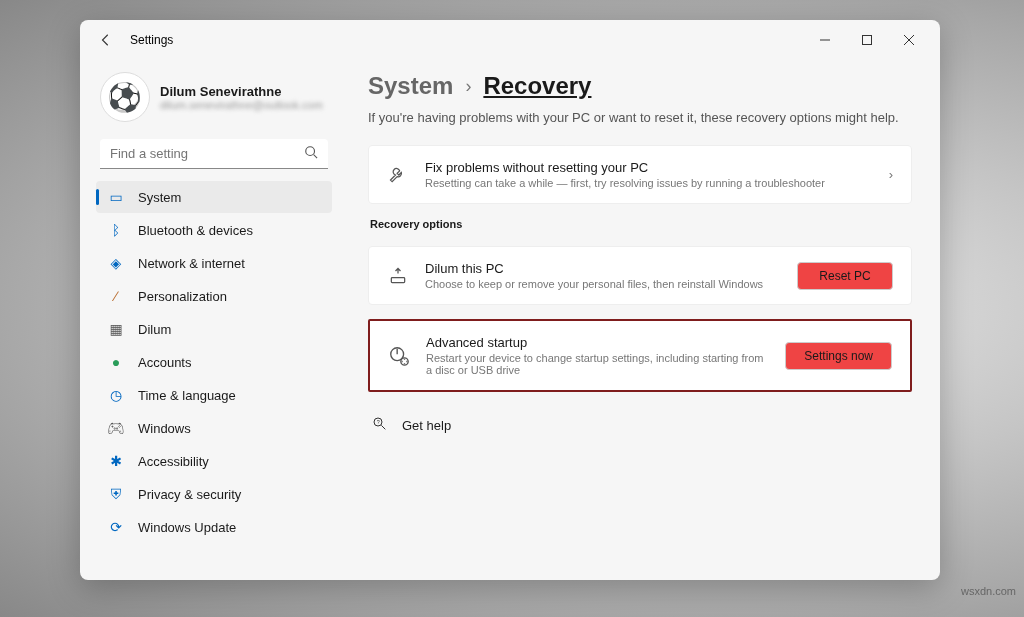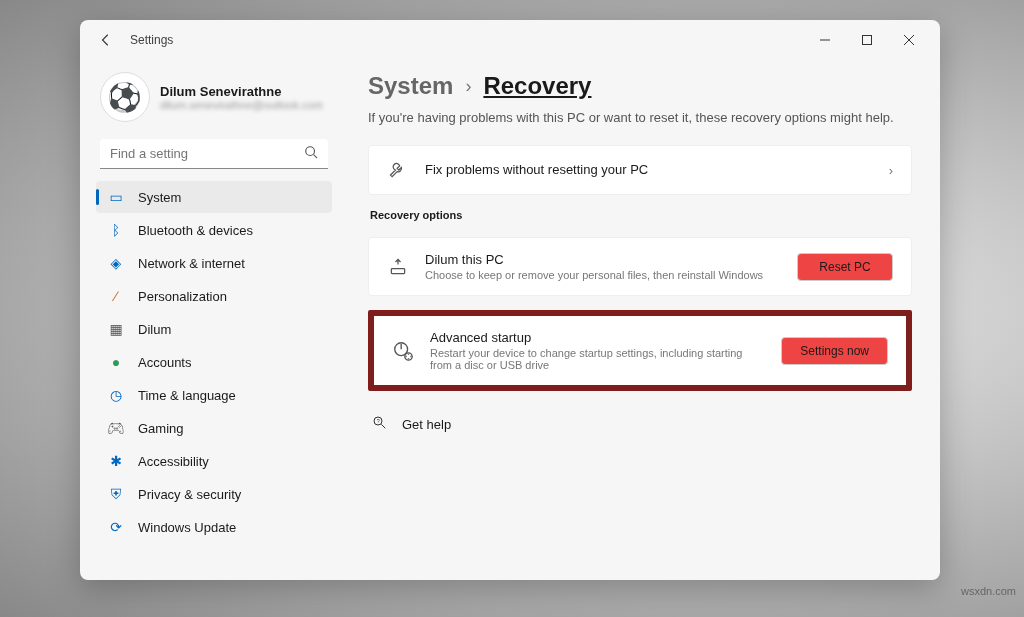--- a/index.html
+++ b/index.html
@@ -39,21 +39,21 @@
     display: flex;
     align-items: center;
     padding: 0 10px;
   }
   .back-btn {
     width: 32px; height: 32px;
     display: flex; align-items: center; justify-content: center;
     cursor: pointer;
     border-radius: 4px;
   }
-  .titlebar-title { font-size: 12px; margin-left: 8px; color: #404040; }
+  .titlebar-title { font-size: 12px; margin-left: 8px; color: #000000; }
   .win-controls { margin-left: auto; display: flex; }
   .win-btn { width: 42px; height: 28px; display:flex; align-items:center; justify-content:center; cursor:pointer; }
   .body { display: flex; flex: 1; overflow: hidden; }
   .sidebar { width: 260px; padding: 4px 8px 8px 16px; display:flex; flex-direction:column; }
   .profile { display:flex; align-items:center; gap:10px; padding:8px 4px 16px 4px; }
   .avatar {
     width: 50px; height: 50px; border-radius: 50%; background:#fff;
     display:flex; align-items:center; justify-content:center; font-size:28px;
     border:1px solid #ddd;
   }
@@ -102,21 +102,21 @@
   .card-desc { font-size:11px; color:#777; }
   .card-chevron { color:#777; font-size:13px; }
   .card-btn {
     background:#ef4444; border:1px solid #ccc; border-radius:4px;
     padding:6px 18px; font-size:12px; cursor:pointer;
     min-width:96px; text-align:center;
   }
 
   .section-label { font-size:11px; font-weight:600; margin:10px 0 16px 2px; }
 
-  .highlight-box { border:6px solid #7f1d1d; border-radius:2px; }
+  .highlight-box { border:2px solid #7f1d1d; border-radius:2px; }
 
   .help-row { display:flex; align-items:center; gap:14px; padding:10px 4px; font-size:13px; cursor:pointer; }
 </style>
 </head>
 <body>
 
 <div class="window">
 
   <div class="titlebar">
     <div class="back-btn">
@@ -190,21 +190,21 @@
         <div class="nav-item">
           <span class="nav-icon" style="color:#2a9d5a">●</span>
           <span>Accounts</span>
         </div>
         <div class="nav-item">
           <span class="nav-icon" style="color:#0067c0">◷</span>
           <span>Time &amp; language</span>
         </div>
         <div class="nav-item">
           <span class="nav-icon" style="color:#555">🎮︎</span>
-          <span>Gaming</span>
+          <span>Windows</span>
         </div>
         <div class="nav-item">
           <span class="nav-icon" style="color:#0067c0">✱</span>
           <span>Accessibility</span>
         </div>
         <div class="nav-item">
           <span class="nav-icon" style="color:#0067c0">⛨</span>
           <span>Privacy &amp; security</span>
         </div>
         <div class="nav-item">
@@ -213,30 +213,31 @@
         </div>
       </div>
     </div>
 
     <div class="content">
       <div class="breadcrumb">
         <span class="bc-parent">System</span>
         <span class="bc-sep">›</span>
         <span class="bc-current">Recovery</span>
       </div>
-      <div class="intro">If you're having problems with this PC or want to reset it, these recovery options might help.</div>
+      <div class="intro">If you're having problems with your PC or want to reset it, these recovery options might help.</div>
 
       <div class="card">
         <div class="card-icon">
           <svg width="20" height="20" viewBox="0 0 24 24" fill="none" stroke="#555" stroke-width="1.5">
               <path d="M14 7a4 4 0 1 0-5 5l-6 6 2 2 6-6a4 4 0 0 0 5-5l-3 3-2-2 3-3z"></path>
             </svg>
         </div>
         <div class="card-text">
           <div class="card-title">Fix problems without resetting your PC</div>
+          <div class="card-desc">Resetting can take a while — first, try resolving issues by running a troubleshooter</div>
         </div>
         <div class="card-chevron">›</div>
       </div>
 
       <div class="section-label">Recovery options</div>
 
       <div class="card">
         <div class="card-icon">
           <svg width="20" height="20" viewBox="0 0 24 24" fill="none" stroke="#555" stroke-width="1.5">
               <rect x="4" y="14" width="16" height="6" rx="1"></rect>

